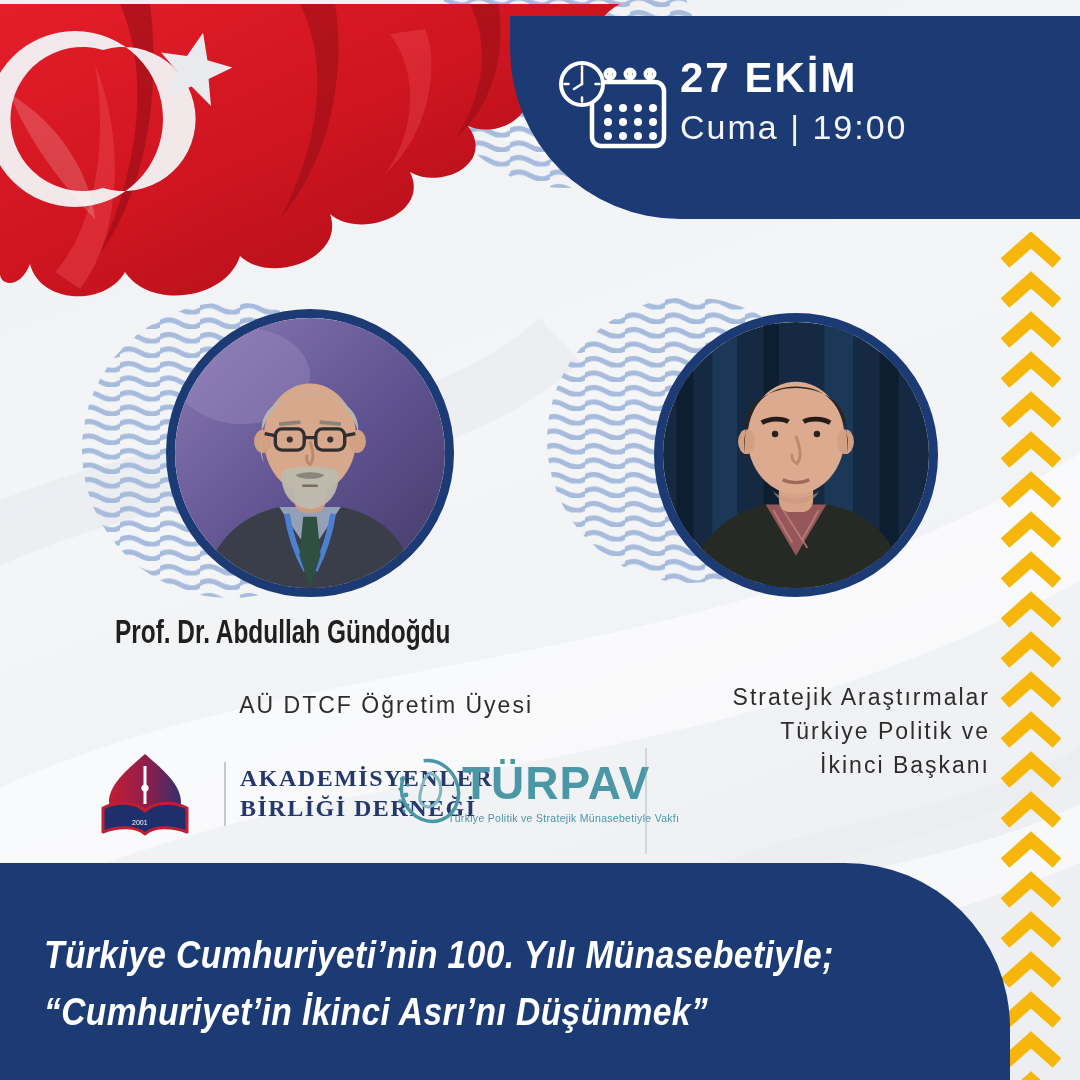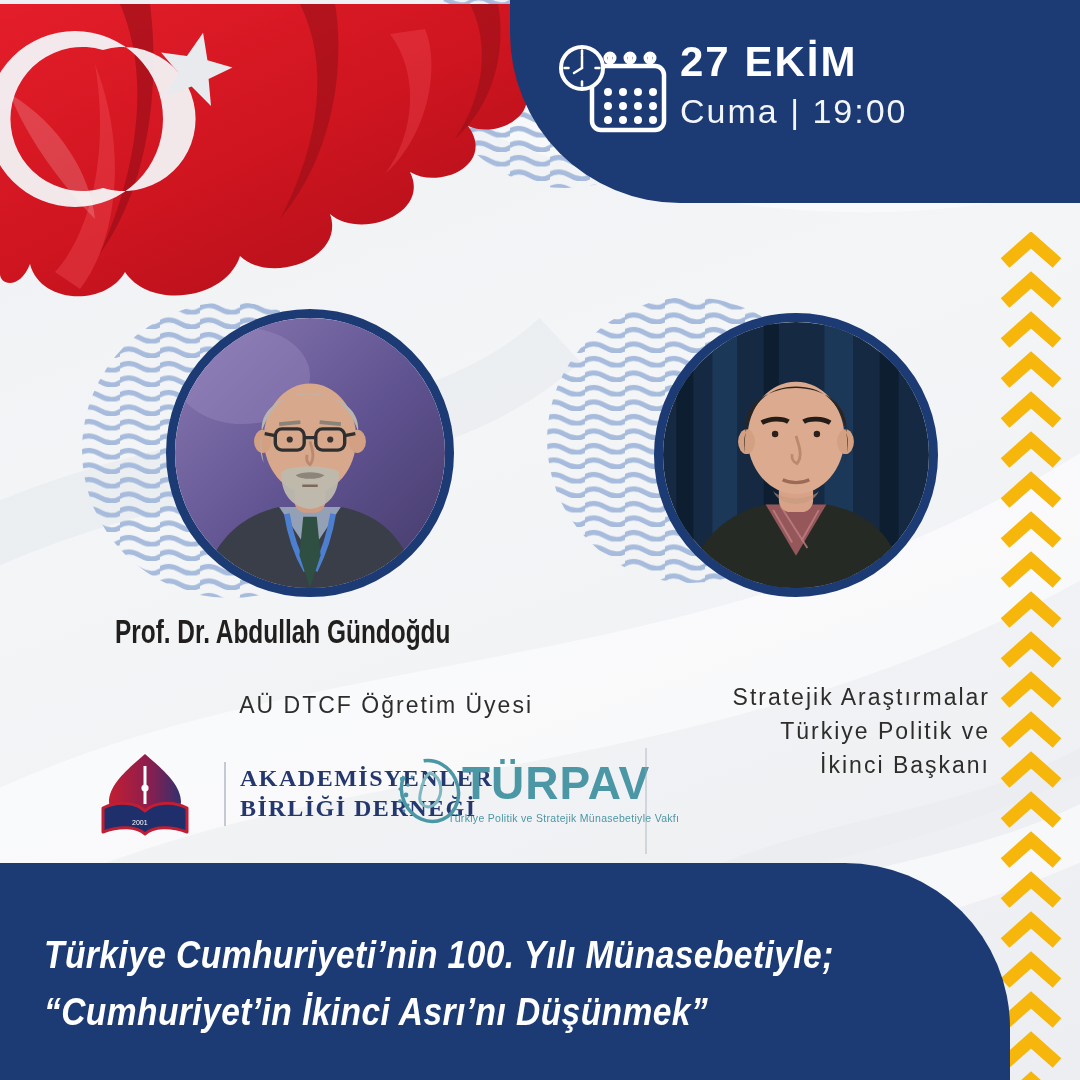--- a/index.html
+++ b/index.html
@@ -6,21 +6,21 @@
   html,body { width:1080px; height:1080px; }
   body { font-family:"Liberation Sans", sans-serif; }
   .canvas {
     position:relative; width:1080px; height:1080px; overflow:hidden;
     background:linear-gradient(160deg,#eef0f3 0%,#f4f5f7 40%,#eceef1 100%);
   }
   .abs { position:absolute; }
 
   
   .date-block {
-    left:510px; top:0; width:570px; height:203px;
+    left:510px; top:16px; width:570px; height:203px;
     background:var(--navy,#1c3b74);
     border-bottom-left-radius:170px;
   }
   .date-big {
     position:absolute; left:170px; top:38px;
     color:#fff; font-size:42px; font-weight:700; letter-spacing:2px; white-space:nowrap;
   }
   .date-sub {
     position:absolute; left:170px; top:92px;
     color:#f2f5fa; font-size:34px; font-weight:400; letter-spacing:2px; white-space:nowrap;

